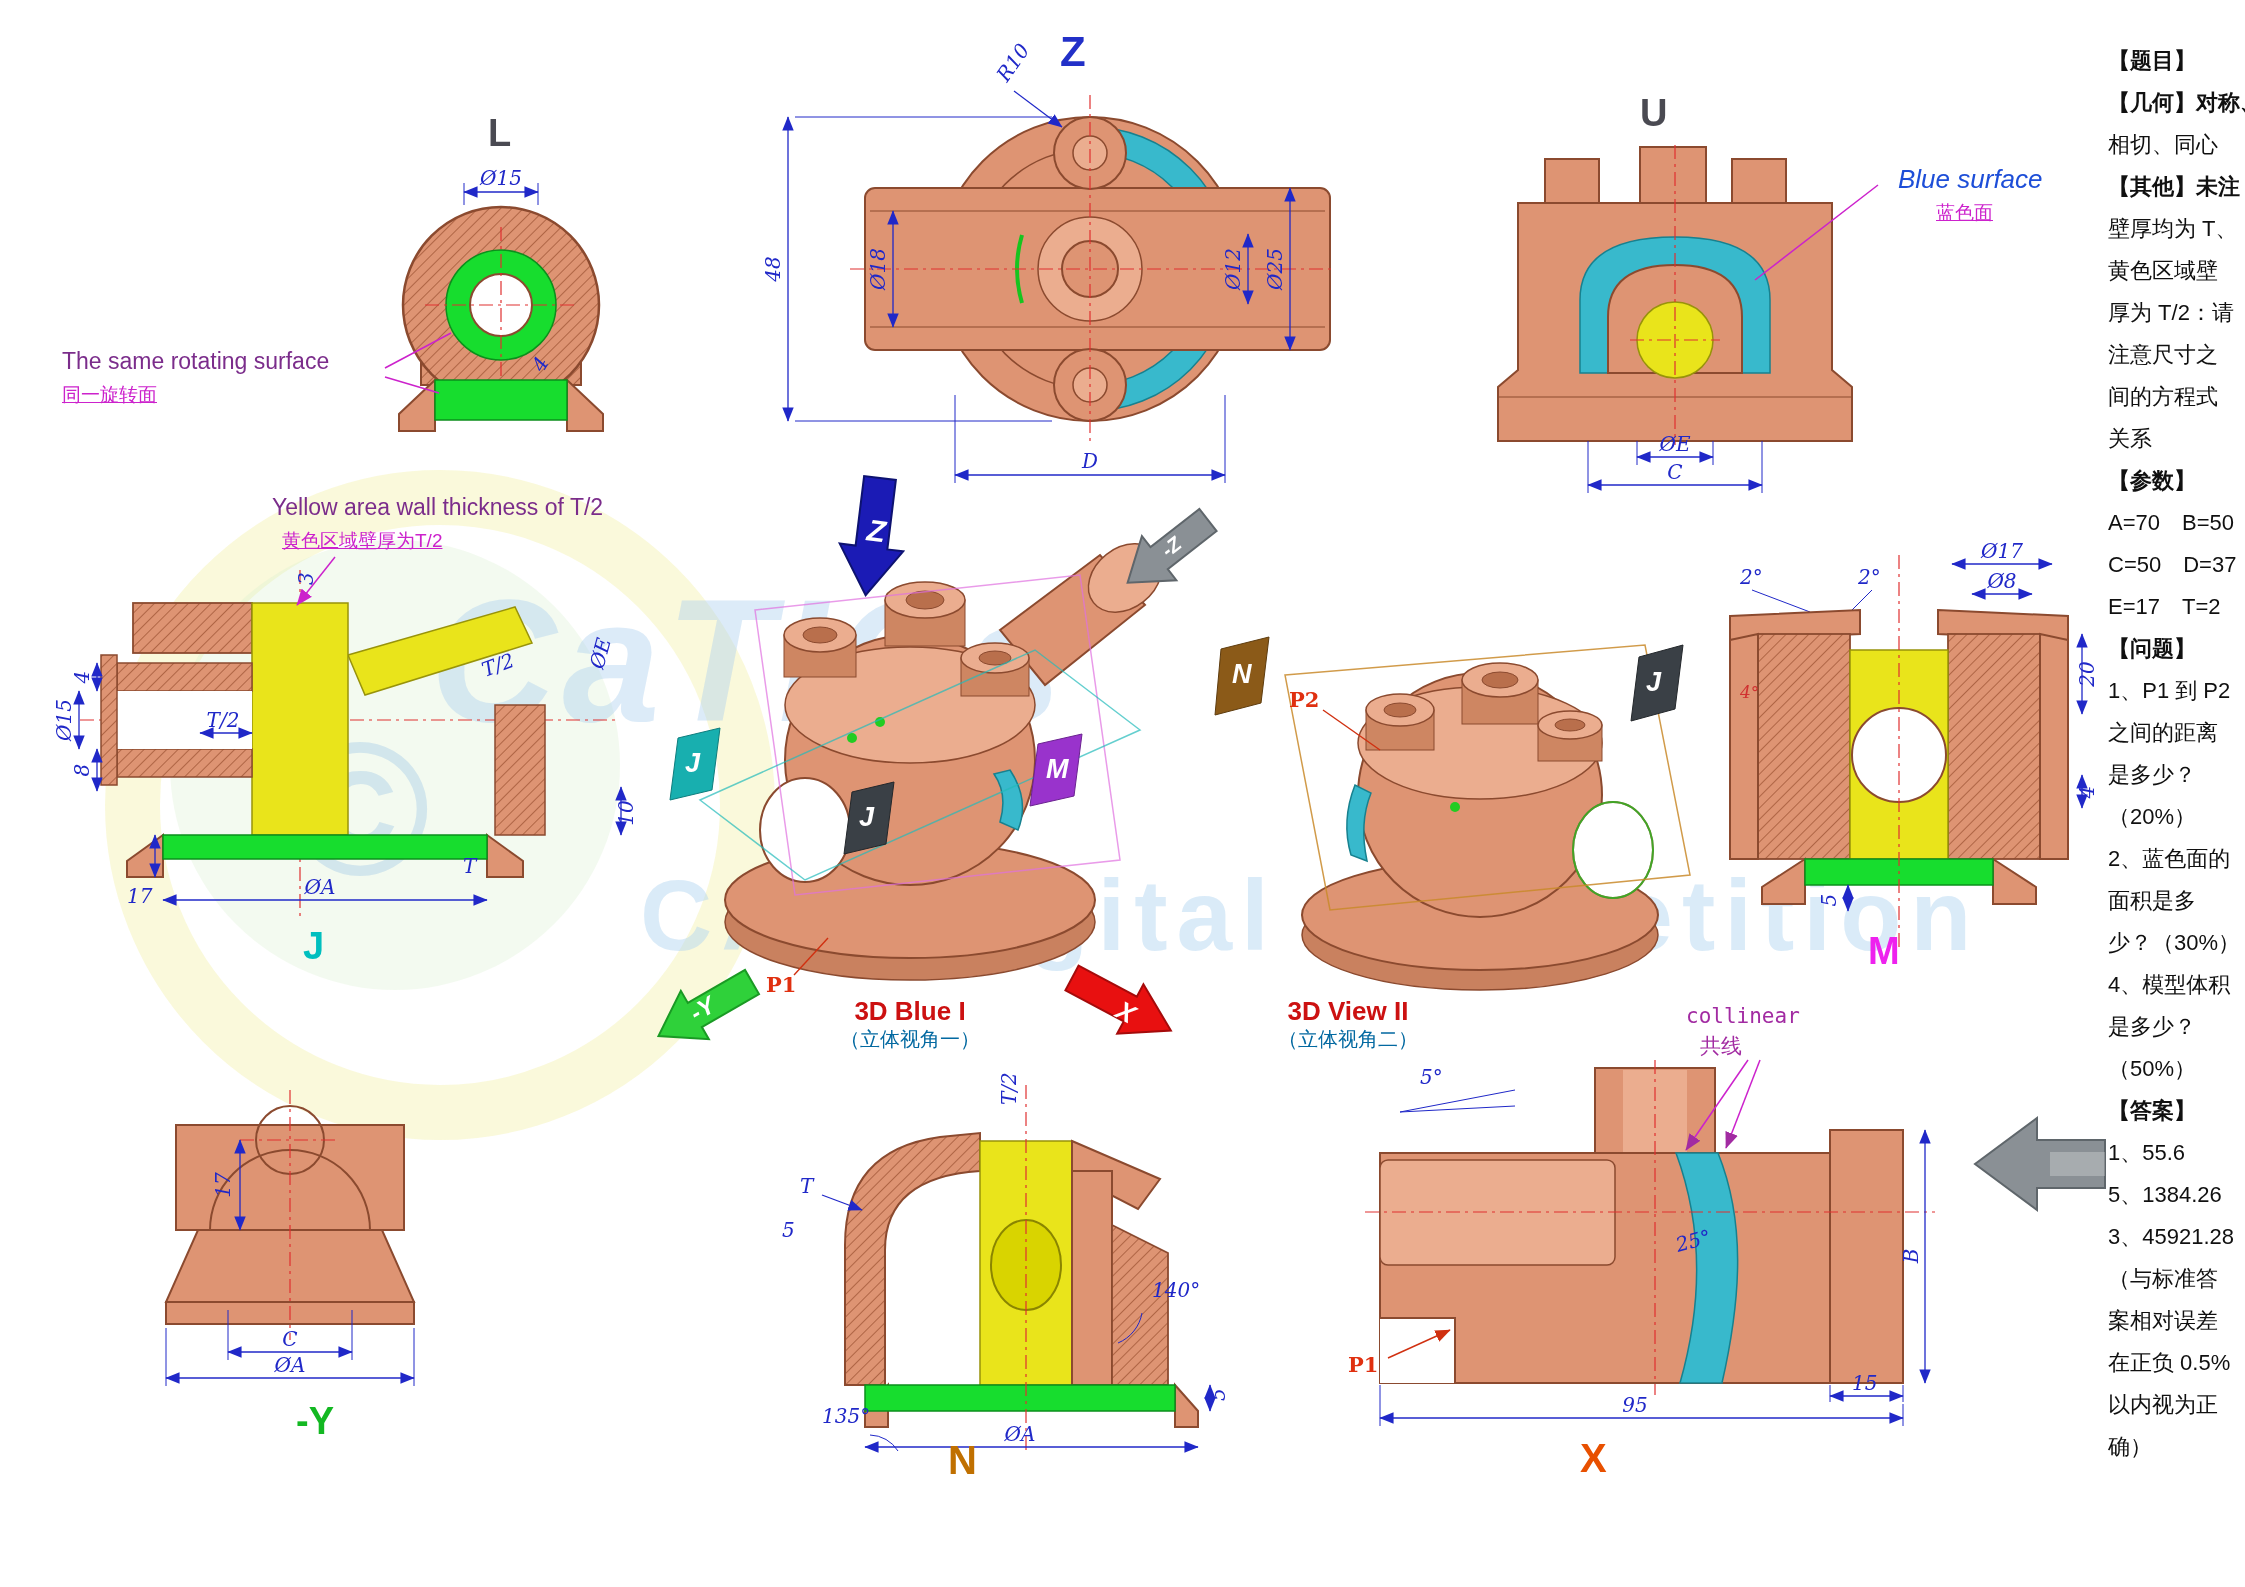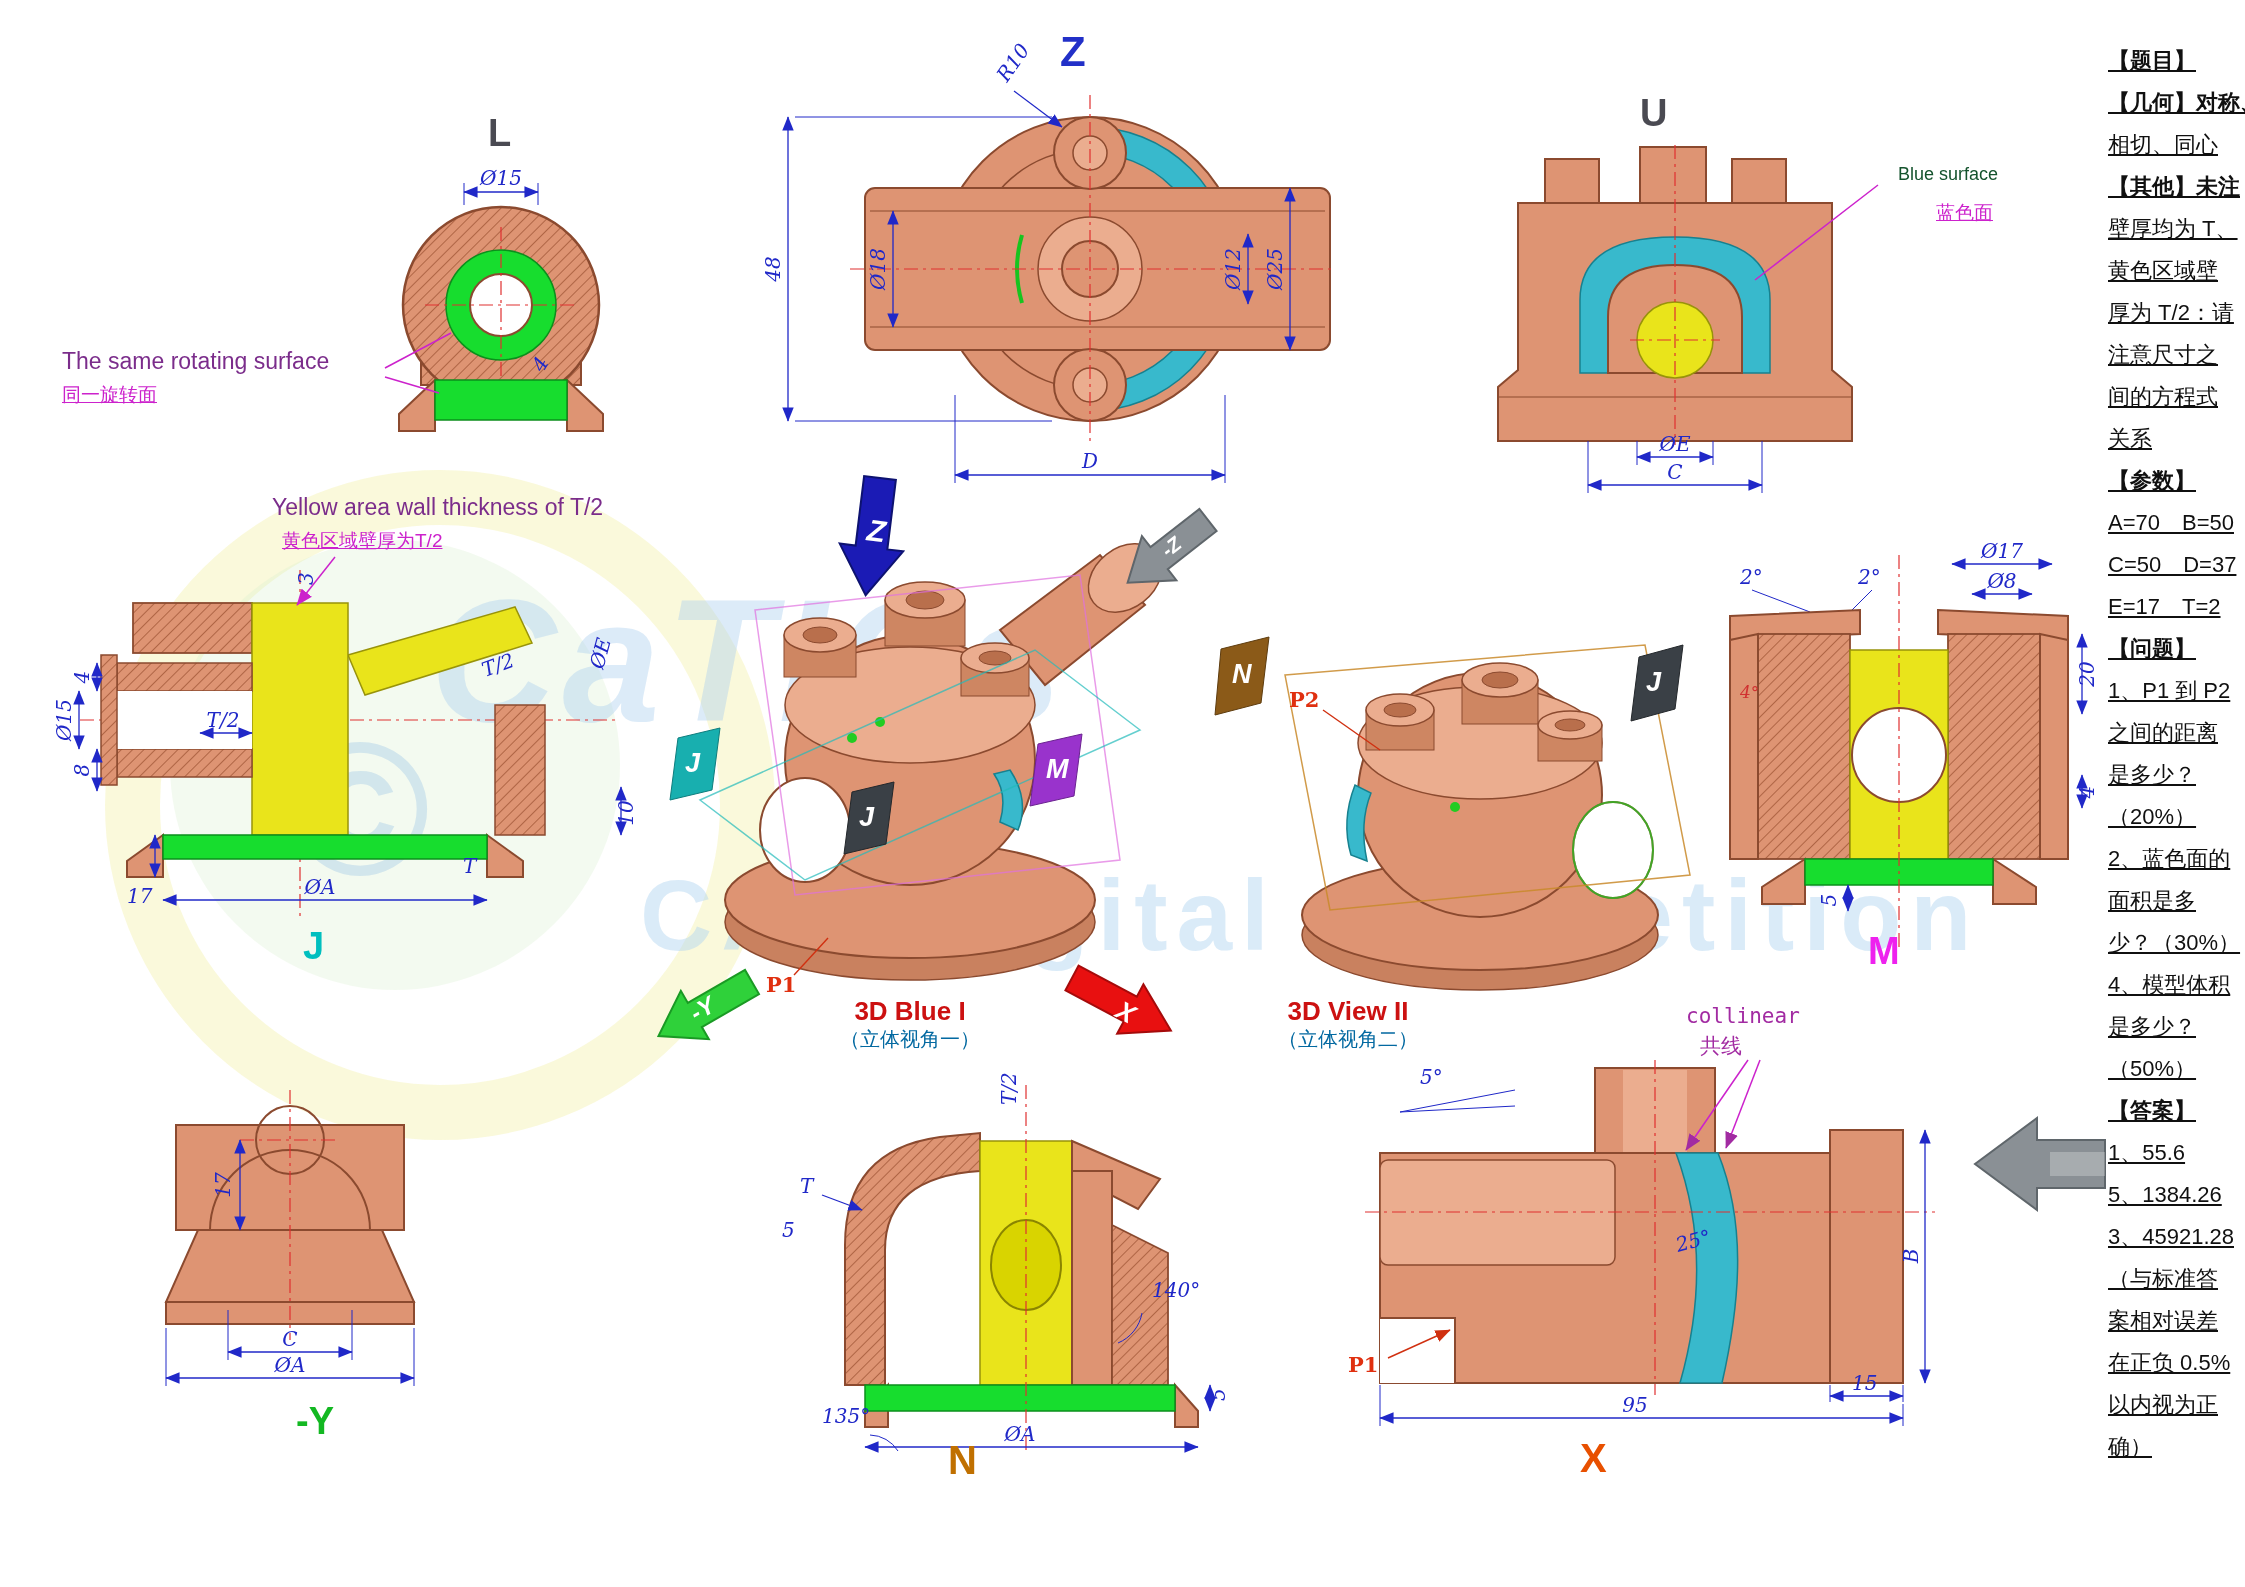--- a/index.html
+++ b/index.html
@@ -19,26 +19,26 @@
           letter-spacing:9px;white-space:nowrap;}
   
   .view-label{position:absolute;font-weight:bold;z-index:2;}
   .c-gray{color:#4A4A52}.c-blue{color:#2230C8}.c-teal{color:#00BFBF}.c-mag{color:#EE22EE}
   .c-green{color:#13B822}.c-brown{color:#C07000}.c-orange{color:#E85000}
   .title3d{position:absolute;color:#CC1111;font-weight:bold;font-size:26px;width:200px;
            text-align:center;z-index:2;}
   .sub3d{position:absolute;color:#0369a1;font-size:20px;width:200px;text-align:center;z-index:2;}
   .anno-en{position:absolute;font-size:23px;color:#7B2D8B;z-index:2;white-space:nowrap;}
   .anno-cn{position:absolute;font-size:19px;color:#CC22CC;z-index:2;white-space:nowrap;text-decoration:underline;}
-  .anno-blue{position:absolute;font-size:18px;color:#14532d;z-index:2;white-space:nowrap;}
+  .anno-blue{position:absolute;font-size:26px;color:#1d4ed8;z-index:2;white-space:nowrap;font-style:italic;}
   .anno-coll{position:absolute;font-size:21px;color:#A22BA2;z-index:2;white-space:nowrap;
              font-family:"DejaVu Sans Mono",monospace;}
   
   .sidebar{position:absolute;left:2108px;top:40px;width:134px;z-index:2;color:#101010;
-           font-size:22px;line-height:42px;text-decoration:underline;}
+           font-size:22px;line-height:42px;}
   .side-line{white-space:nowrap;}
   .side-line.bold{font-weight:bold;}
   
   svg{position:absolute;overflow:visible;}
   .cu{fill:#DE9473;stroke:#8B4A2F;stroke-width:2;}
   .cu2{fill:#EBAD8F;stroke:#8B4A2F;stroke-width:1.5;}
   .cud{fill:#C9815F;stroke:#8B4A2F;stroke-width:1.5;}
   .gn{fill:#17DD2E;stroke:#0B8F1C;stroke-width:1.5;}
   .yl{fill:#E9E41B;stroke:#98930A;stroke-width:1.5;}
   .cy{fill:#38B9CC;stroke:#17818F;stroke-width:1.5;}

